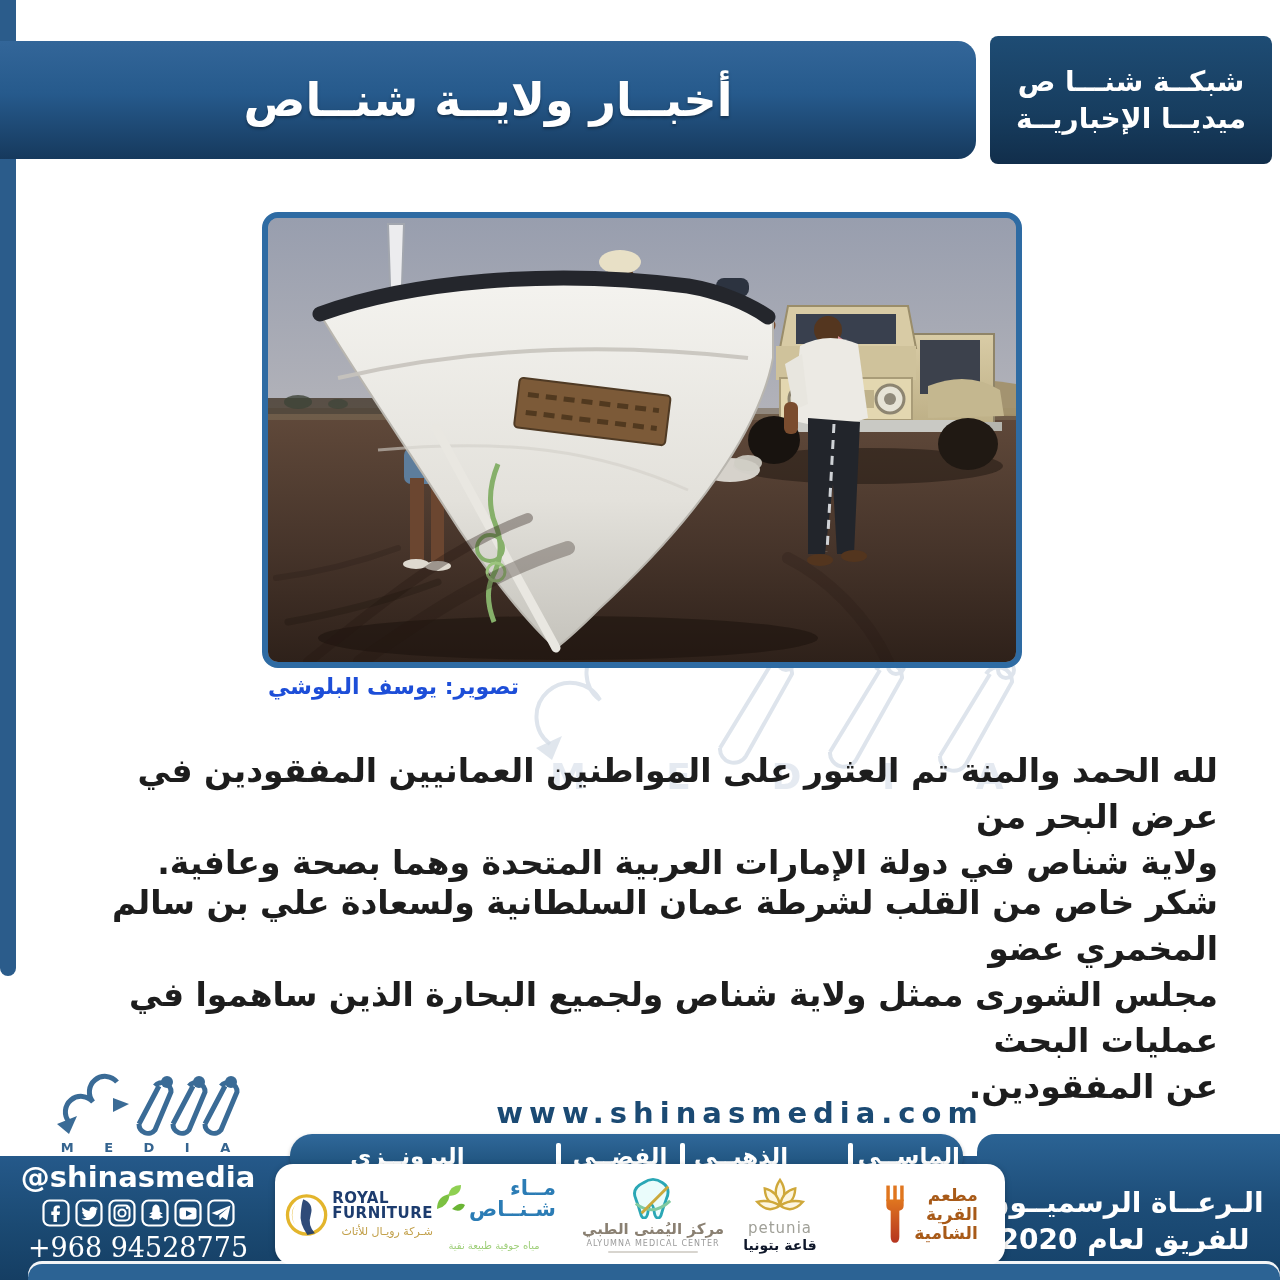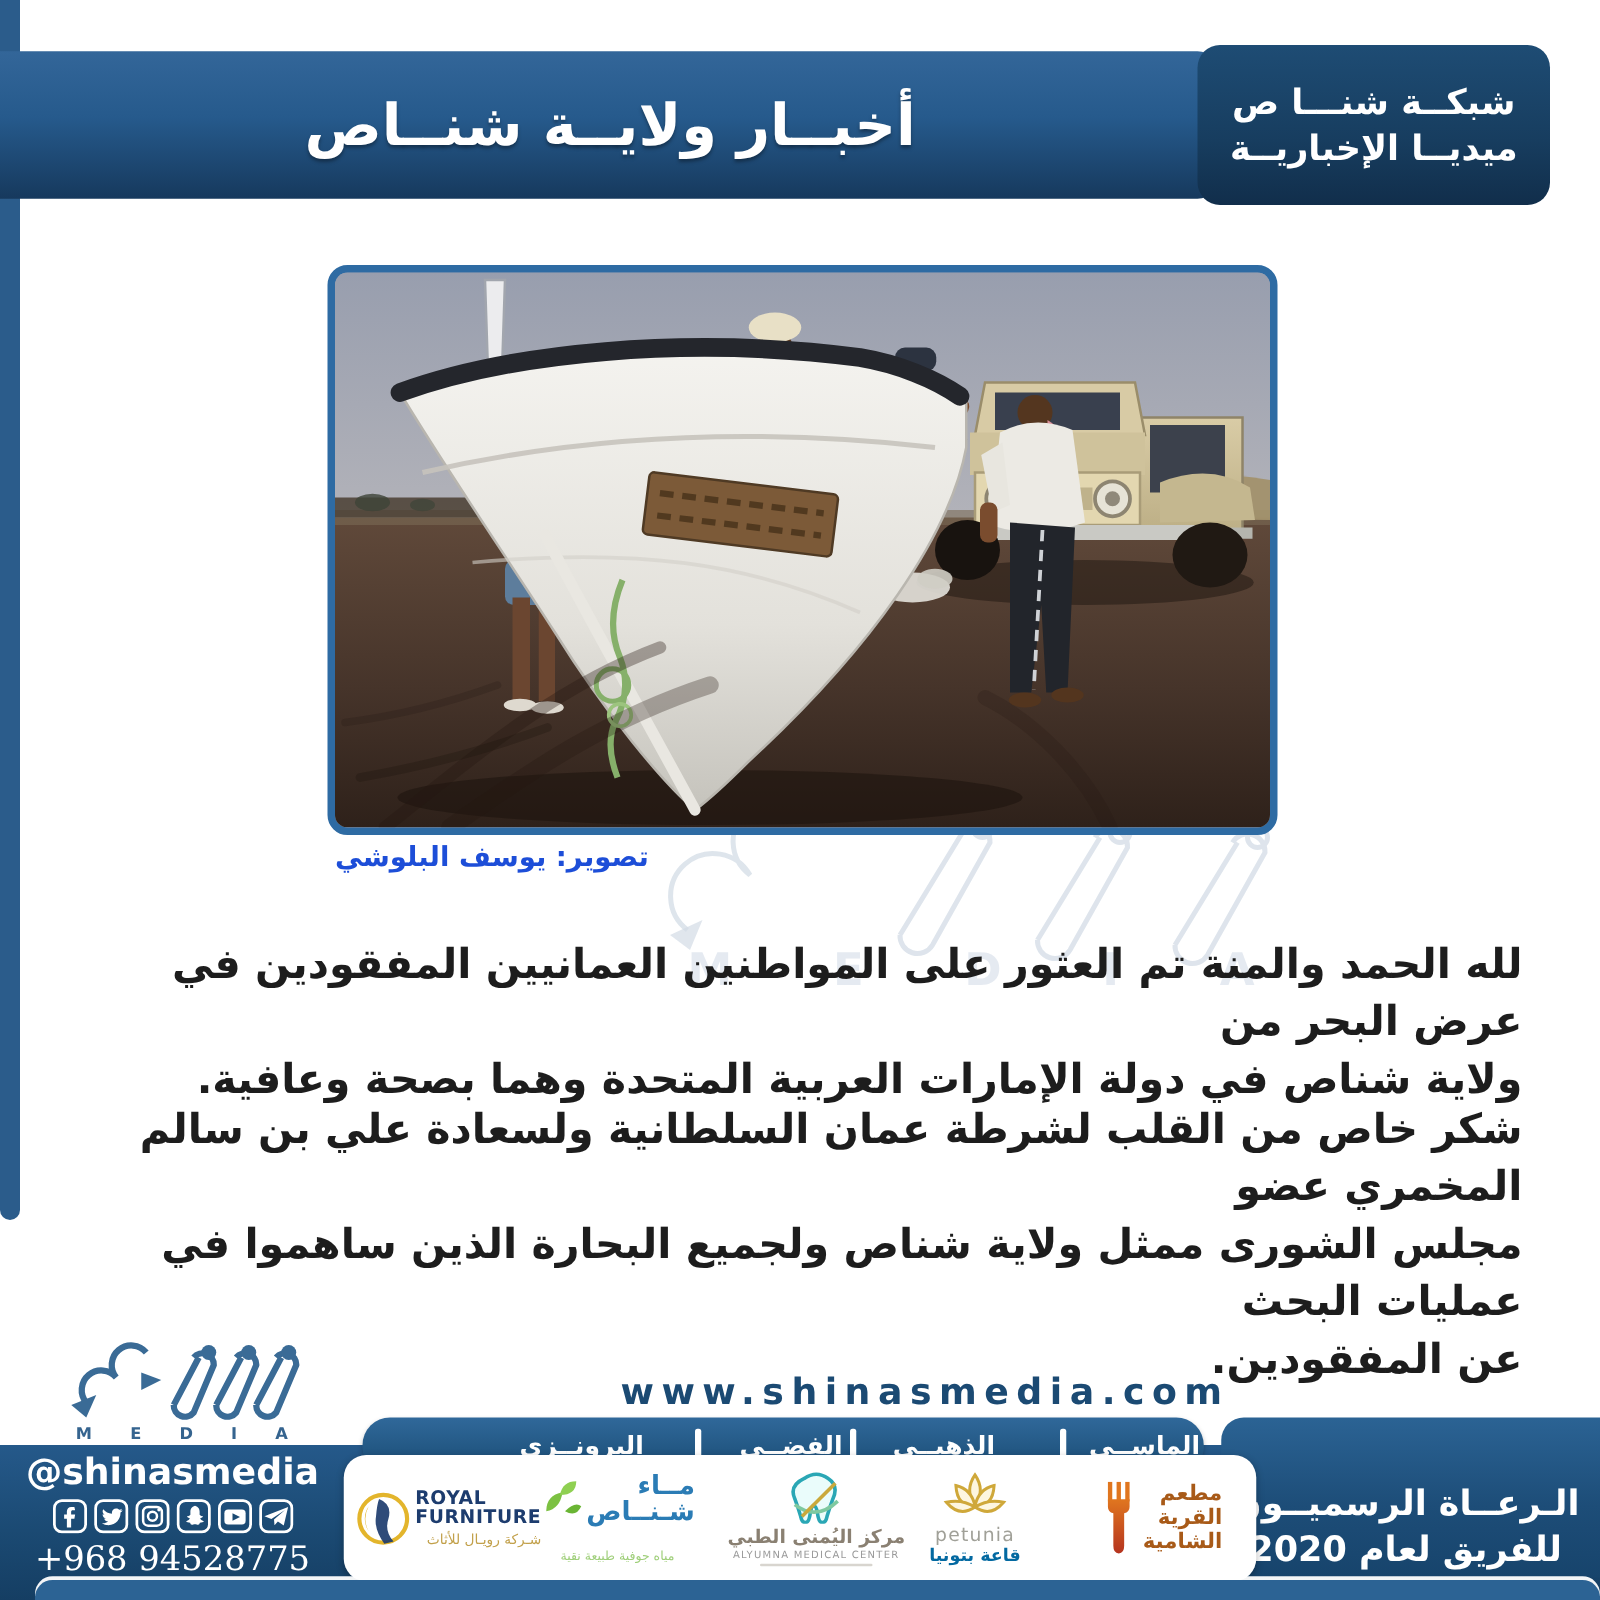--- a/index.html
+++ b/index.html
@@ -12,21 +12,21 @@
   .left-strip{left:0;top:0;width:16px;height:976px;background:#2b5c8b;border-radius:0 0 12px 12px;}
 
   
   .banner{left:0;top:41px;width:976px;height:118px;border-radius:0 18px 18px 0;
           background:linear-gradient(180deg,#336699 0%,#265a8c 45%,#16395d 100%);
           display:flex;align-items:center;justify-content:center;}
   .banner-title{color:#fff;font-size:46px;font-weight:bold;direction:rtl;letter-spacing:1px;
                 text-shadow:0 2px 3px rgba(0,0,0,.35);}
 
   
-  .brand-box{left:958px;top:36px;width:282px;height:128px;border-radius:18px;
+  .brand-box{left:990px;top:36px;width:282px;height:128px;border-radius:8px;
              background:linear-gradient(180deg,#1e4c74 0%,#173d5f 60%,#112e4b 100%);
              display:flex;flex-direction:column;align-items:center;justify-content:center;gap:4px;}
   .brand-line{color:#fff;font-size:28px;font-weight:bold;direction:rtl;white-space:nowrap;}
 
   
   .date-row{right:26px;top:168px;display:flex;flex-direction:row;gap:10px;direction:ltr;}
   .date-badge{border:3px solid #32404f;border-radius:16px;color:#3a4553;background:#fff;
               font-size:27px;padding:0 12px;height:37px;line-height:31px;min-width:58px;text-align:center;}
 
   
@@ -51,22 +51,22 @@
   .footer-band{left:0;top:1156px;width:1280px;height:124px;
                background:linear-gradient(180deg,#25598a 0%,#1b4a73 55%,#153e63 100%);}
   .right-block{left:977px;top:1134px;width:303px;height:128px;border-radius:18px 0 0 18px;
                background:linear-gradient(180deg,#2b6394 0%,#1d4d78 55%,#17446c 100%);}
   .sponsors-title{position:absolute;left:0;right:8px;top:50px;text-align:center;color:#fff;
                   font-size:28px;line-height:37px;font-weight:bold;direction:rtl;white-space:pre-line;}
 
   .tier-bar{left:290px;top:1134px;width:673px;height:45px;border-radius:22px;
             background:linear-gradient(180deg,#30689a 0%,#235884 55%,#1b4b75 100%);
             box-shadow:0 2px 4px rgba(0,0,0,.25);}
-  .tier-label{position:absolute;top:0;height:45px;line-height:45px;
-              color:#fff;font-size:20px;font-weight:bold;direction:rtl;}
+  .tier-label{position:absolute;top:0;height:45px;line-height:45px;text-align:center;
+              color:#fff;font-size:23px;font-weight:bold;direction:rtl;}
   .tier-sep{position:absolute;top:9px;width:5px;height:27px;background:#fff;border-radius:2px;}
 
   .sponsor-box{left:275px;top:1164px;width:730px;height:101px;border-radius:18px;background:#ffffff;
                box-shadow:0 2px 6px rgba(0,0,0,.25);}
   .sponsor{position:absolute;top:0;height:101px;display:flex;align-items:center;justify-content:center;}
 
   .royal{left:10px;width:148px;gap:4px;}
   .royal-text{display:flex;flex-direction:column;line-height:15px;}
   .royal-en{color:#1d3c6e;font-size:15px;font-weight:bold;letter-spacing:.5px;}
   .royal-ar{color:#c2a04a;font-size:11px;direction:rtl;margin-top:3px;}
@@ -76,21 +76,21 @@
   .maa-name{color:#2b7cb5;font-size:21px;font-weight:bold;line-height:21px;direction:rtl;text-align:right;}
   .maa-tag{color:#9fcf7a;font-size:10px;direction:rtl;margin-top:2px;}
 
   .alyumna{left:303px;width:150px;flex-direction:column;gap:1px;}
   .aly-ar{color:#8a8072;font-size:15px;font-weight:bold;direction:rtl;}
   .aly-en{color:#9a9a9a;font-size:8px;letter-spacing:1px;}
   .aly-line{width:90px;height:2px;background:#d8d5cf;border-radius:1px;margin-top:2px;}
 
   .petunia{left:455px;width:100px;flex-direction:column;gap:0;}
   .pet-en{color:#a0a098;font-size:15px;letter-spacing:1px;}
-  .pet-ar{color:#0369a1;font-size:14px;font-weight:bold;direction:rtl;}
+  .pet-ar{color:#0f172a;font-size:14px;font-weight:bold;direction:rtl;}
 
   .alqarya{left:590px;width:130px;gap:6px;}
   .alq-text{display:flex;flex-direction:column;direction:rtl;text-align:right;line-height:19px;}
   .alq-line{color:#a85a18;font-size:17px;font-weight:bold;}
 
   .social-block{left:12px;top:1160px;width:252px;display:flex;flex-direction:column;align-items:center;gap:5px;}
   .handle{color:#fff;font-size:29px;font-weight:bold;}
   .icons-row{display:flex;gap:5px;}
   .icon-box{width:28px;height:28px;}
   .phone{color:#fff;font-size:27px;font-family:"DejaVu Serif",serif;}

